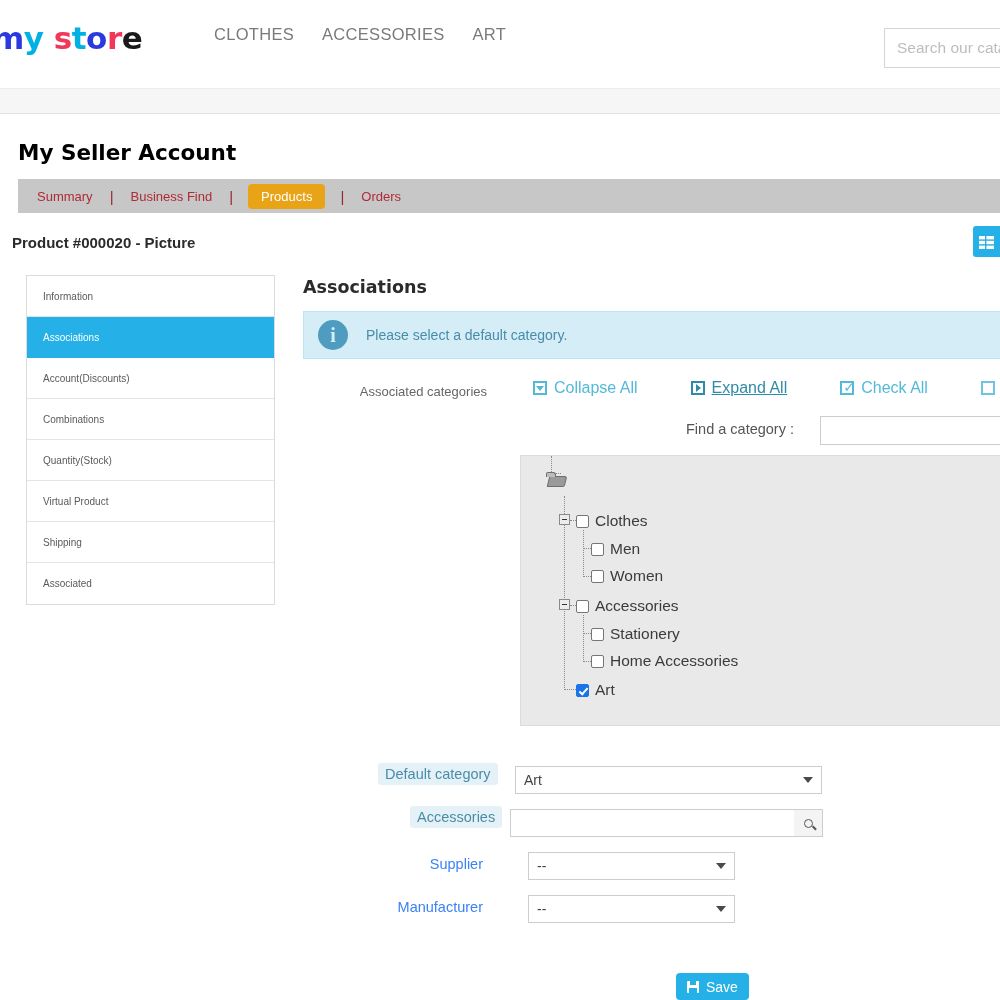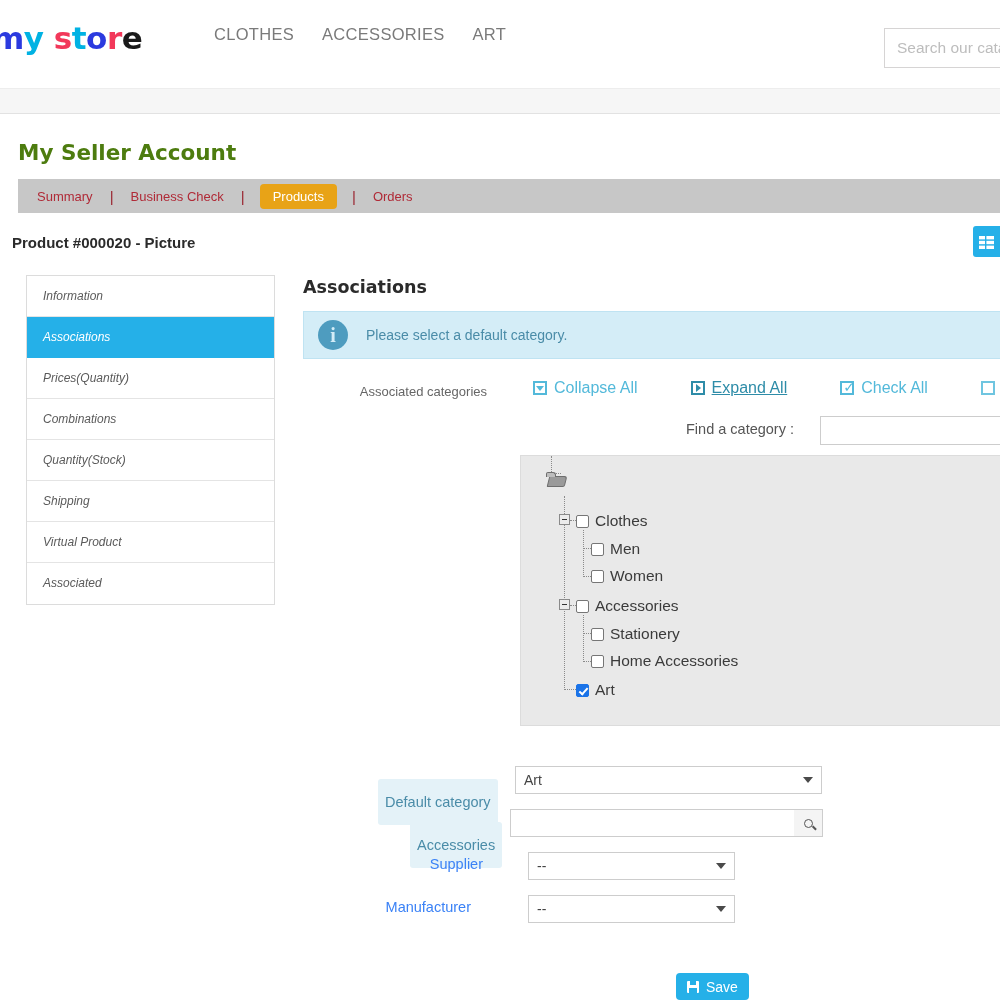--- a/index.html
+++ b/index.html
@@ -75,21 +75,21 @@
     background: #f6f6f6;
     border-top: 1px solid #ededed;
     border-bottom: 1px solid #e2e2e2;
   }
 
   
   .page-title {
     margin: 26px 0 0 18px;
     font-size: 21.5px;
     font-weight: bold;
-    color: #4d7c0f;
+    color: #000000;
     font-family: "DejaVu Sans", sans-serif;
   }
   .acct-tabs {
     margin: 14px 0 0 18px;
     width: 982px;
     height: 34px;
     background: #c7c7c7;
     display: flex;
     align-items: center;
     padding-left: 17px;
@@ -156,25 +156,24 @@
     left: 26px;
     top: 1px;
     width: 249px;
     border: 1px solid #dcdcdc;
     background: #fff;
   }
   .side-tabs div {
     height: 41px;
     line-height: 41px;
     padding-left: 16px;
-    font-size: 12px;
+    font-size: 10px;
     color: #5a5a5a;
     border-bottom: 1px solid #e4e4e4;
     background: #fff;
-    font-style: italic;
   }
   .side-tabs div:last-child { border-bottom: none; }
   .side-tabs div.active {
     background: #25b0e8;
     color: #ffffff;
     border-bottom: 1px solid #25b0e8;
   }
 
   .assoc-panel {
     position: absolute;
@@ -380,23 +379,23 @@
   .flabel {
     position: absolute;
     text-align: right;
     font-size: 14.5px;
     color: #3b82f6;
     top: 8px;
   }
   .flabel.tagged {
     background: #e4f2f8;
     color: #4a8ca8;
-    padding: 15px 7px;
+    padding: 3px 7px;
     border-radius: 3px;
-    top: 17px;
+    top: 1px;
   }
   .fsel {
     position: absolute;
     border: 1px solid #cdcdcd;
     background: #fff;
     height: 28px;
     font-size: 14px;
     color: #444;
     padding: 0 8px;
     font-family: "Liberation Sans", sans-serif;
@@ -501,21 +500,21 @@
   </div>
 </div>
 
 <div class="gray-band"></div>
 
 <div class="page-title">My Seller Account</div>
 
 <div class="acct-tabs">
   <a href="#">Summary</a>
   <span class="sep">|</span>
-  <a href="#">Business Check</a>
+  <a href="#">Business Find</a>
   <span class="sep">|</span>
   <a href="#" class="active">Products</a>
   <span class="sep">|</span>
   <a href="#">Orders</a>
 </div>
 
 <div class="prod-head">
   <div class="prod-title">Product #000020 - Picture</div>
   <div class="list-btn">
     <span class="ico">
@@ -529,25 +528,25 @@
       </svg>
     </span>
   </div>
 </div>
 
 <div class="body-wrap">
 
   <div class="side-tabs">
     <div>Information</div>
     <div class="active">Associations</div>
-    <div>Prices(Quantity)</div>
+    <div>Account(Discounts)</div>
     <div>Combinations</div>
     <div>Quantity(Stock)</div>
+    <div>Virtual Product</div>
     <div>Shipping</div>
-    <div>Virtual Product</div>
     <div>Associated</div>
   </div>
 
   <div class="assoc-panel">
 
     <div class="assoc-title">Associations</div>
 
     <div class="info-box">
       <div class="info-ico">i</div>
       <div class="info-txt">Please select a default category.</div>
@@ -669,21 +668,21 @@
 
       <div class="frow">
         <div class="flabel" style="left:20px; width:160px;">Supplier</div>
         <select class="fsel" style="left:225px; top:4px; width:207px;">
           <option>--</option>
         </select>
         <span class="fcaret" style="left:413px; top:15px;"></span>
       </div>
 
       <div class="frow">
-        <div class="flabel" style="left:8px; width:160px;">Manufacturer</div>
+        <div class="flabel" style="left:20px; width:160px;">Manufacturer</div>
         <select class="fsel" style="left:225px; top:4px; width:207px;">
           <option>--</option>
         </select>
         <span class="fcaret" style="left:413px; top:15px;"></span>
       </div>
 
     </div>
   </div>
 </div>
 

